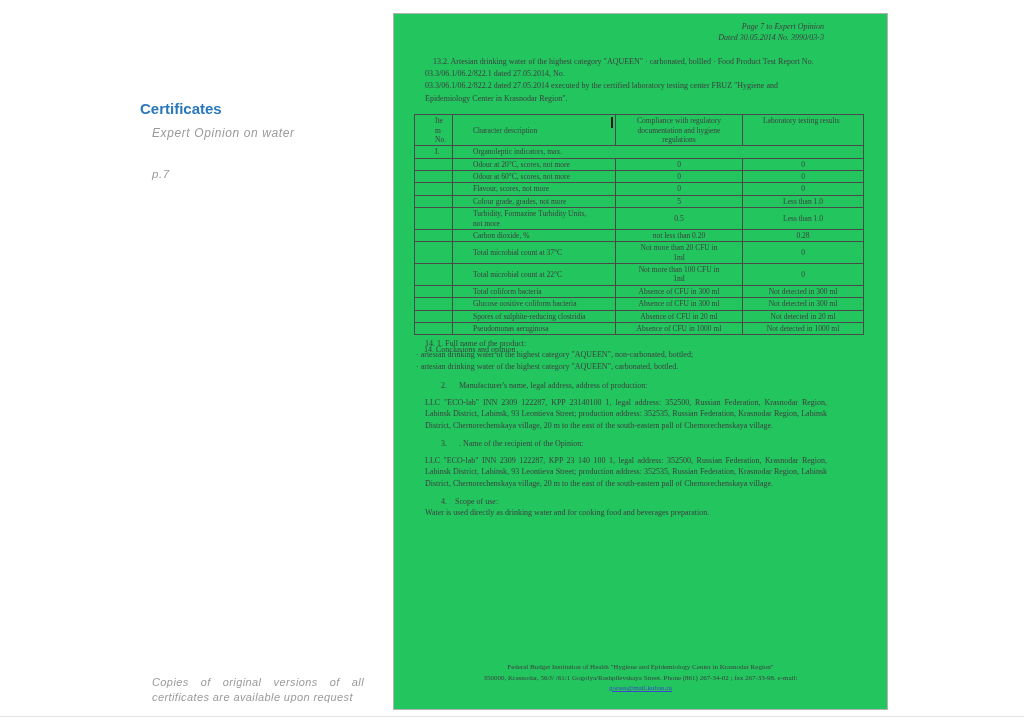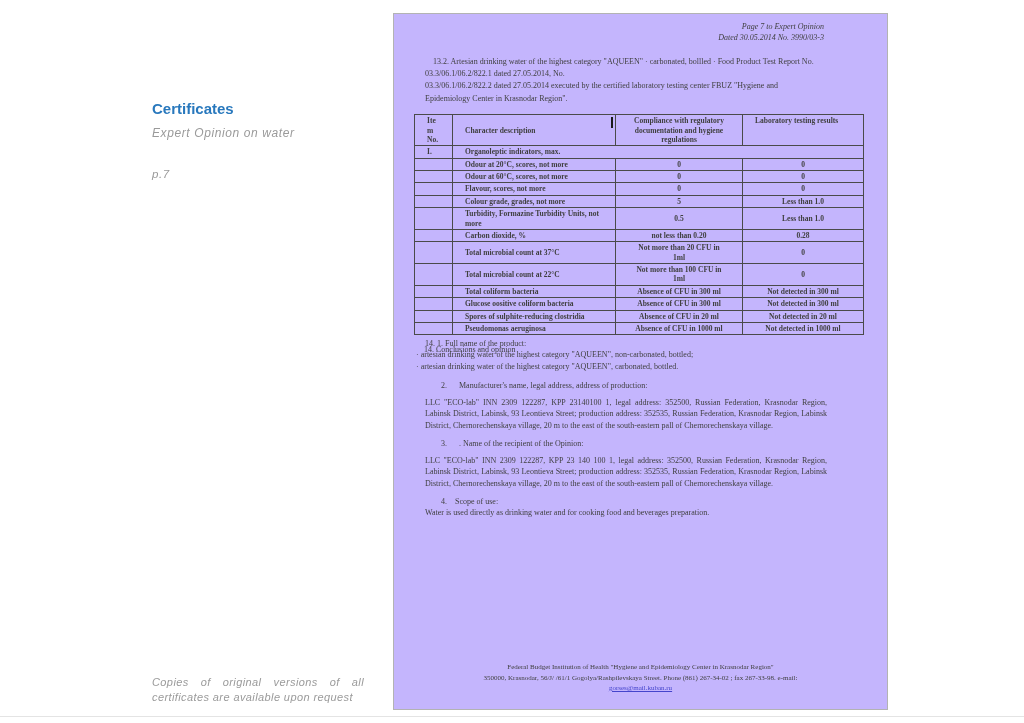--- a/index.html
+++ b/index.html
@@ -1,21 +1,21 @@
 <!DOCTYPE html>
 <html><head>
 <meta charset="utf-8">
 <style>
   * { margin: 0; padding: 0; box-sizing: border-box; }
   html,body { width: 1024px; height: 723px; background: #ffffff; overflow: hidden; }
   body { font-family: "Liberation Serif", serif; color: #3f3f3f; position: relative; }
 
   
   .sidebar-title {
-    position: absolute; left: 152px; top: 100px;
+    position: absolute; left: 140px; top: 100px;
     font-family: "Liberation Sans", sans-serif;
     font-weight: bold; font-size: 15px; color: #2878bd;
   }
   .sidebar-sub {
     position: absolute; left: 152px; top: 126px;
     font-family: "Liberation Sans", sans-serif;
     font-style: italic; font-size: 12px; color: #9a9a9a; letter-spacing: 0.6px;
   }
   .sidebar-pref {
     position: absolute; left: 152px; top: 168px;
@@ -29,39 +29,39 @@
     text-align: justify; line-height: 1.38; letter-spacing: 0.4px;
   }
   .bottom-rule {
     position: absolute; left: 0; top: 716px; width: 1024px; height: 0;
     border-top: 1px solid #e4e4e4;
   }
 
   
   .page {
     position: absolute; left: 393px; top: 13px; width: 495px; height: 697px;
-    background: #c4b5fd; border: 1px solid #b3b3b3;
+    background: #22c55e; border: 1px solid #b3b3b3;
   }
   .doc-header {
     margin: 8px 63px 0 0; text-align: right;
     font-style: italic; font-size: 8px; line-height: 1.35; white-space: pre-line;
   }
   .doc-intro {
     margin: 12px 62px 0 31px;
     font-size: 8px; line-height: 1.55; white-space: pre-line; text-indent: 8px;
   }
 
   table.results {
     margin: 9px 0 0 20px; width: 449px;
     border-collapse: collapse; table-layout: fixed;
     font-size: 7.5px; line-height: 1.25;
   }
   table.results td, table.results th {
-    border: 1px solid #4a4a4a; padding: 1px 12px;
-    font-weight: bold; white-space: pre-line; overflow: hidden;
+    border: 1px solid #4a4a4a; padding: 1px 20px;
+    font-weight: normal; white-space: pre-line; overflow: hidden;
   }
   th.h-no   { text-align: left; vertical-align: top; padding-left: 4px; }
   th.h-desc { text-align: left; vertical-align: top; padding-left: 5px; position: relative; }
   th.h-comp { text-align: center; vertical-align: top; padding: 2px 6px; }
   th.h-res  { text-align: left; vertical-align: top; padding-left: 6px; }
   td.c-no   { text-align: left; padding-left: 4px; }
   td.c-desc { text-align: left; padding-left: 5px; }
   td.c-comp, td.c-res { text-align: center; }
   .cursor-bar {
     position: absolute; right: 2px; top: 2px;

